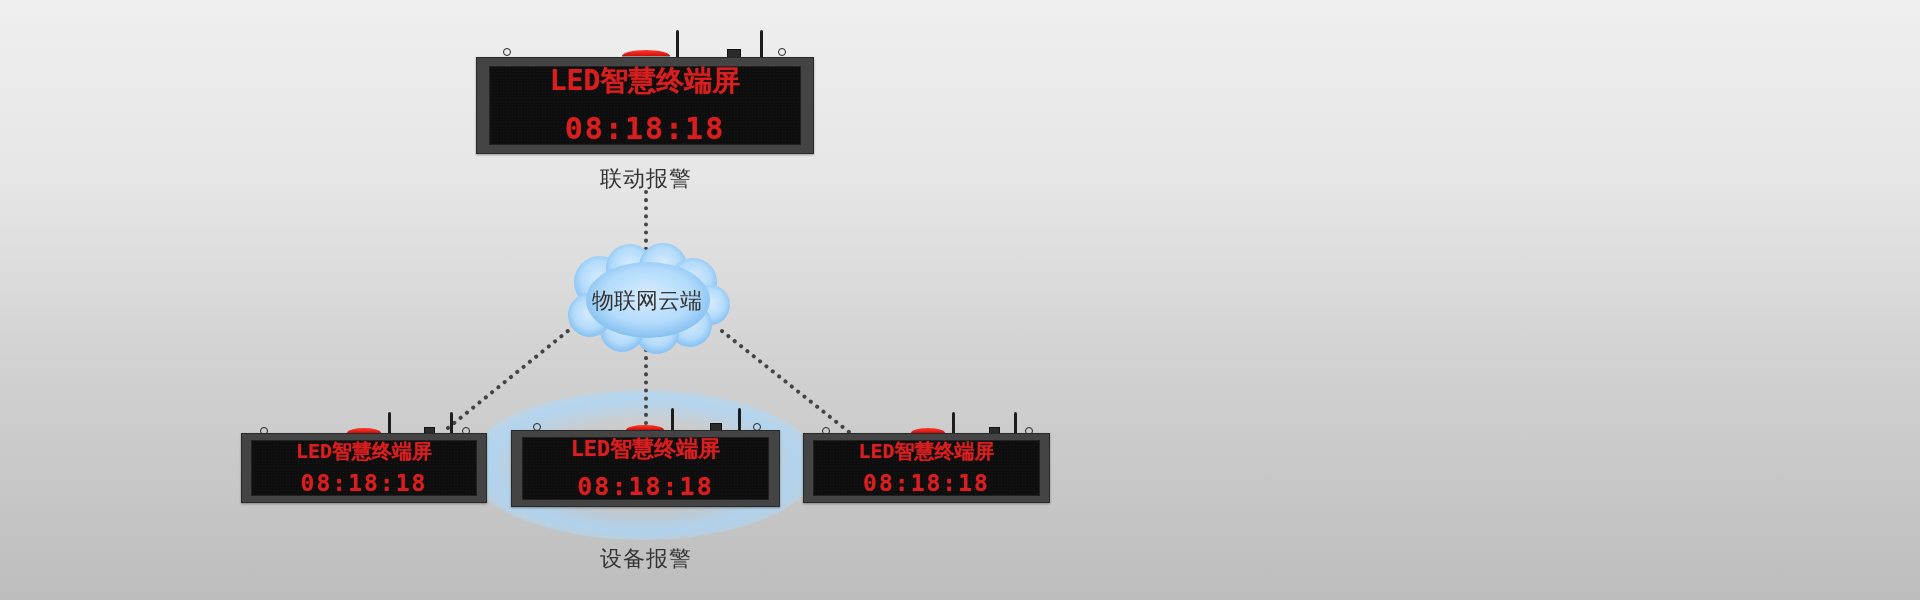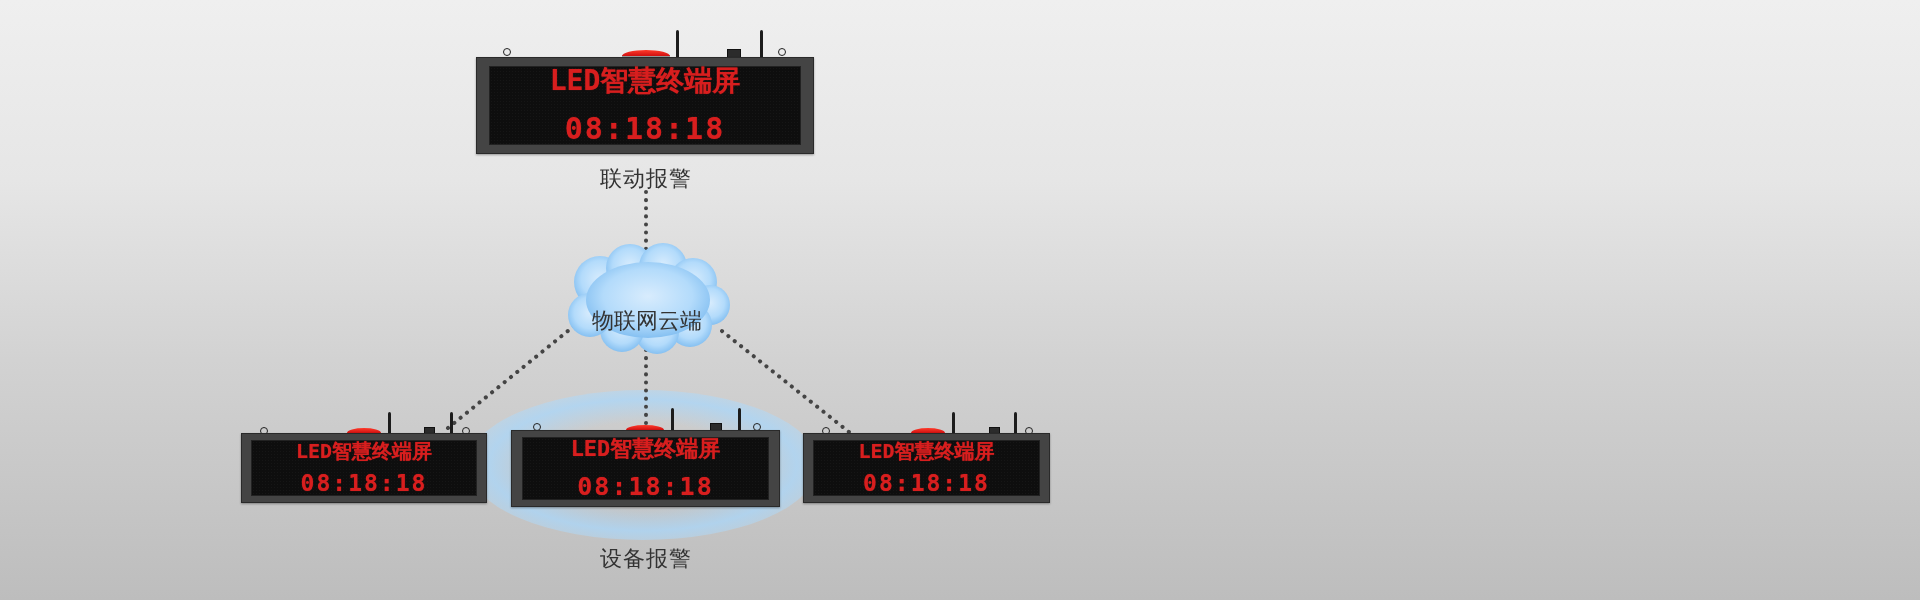--- a/index.html
+++ b/index.html
@@ -83,21 +83,21 @@
     <circle cx="103" cy="27" r="24"></circle>
     <circle cx="133" cy="42" r="24"></circle>
     <circle cx="150" cy="65" r="20"></circle>
     <circle cx="130" cy="85" r="22"></circle>
     <circle cx="97" cy="92" r="22"></circle>
     <circle cx="62" cy="90" r="22"></circle>
     <circle cx="30" cy="75" r="22"></circle>
     <ellipse cx="88" cy="60" rx="62" ry="38"></ellipse>
   </g>
 </svg>
-<div class="cloud-text" style="left:567px; top:286px;margin-top:20px;">物联网云端</div>
+<div class="cloud-text" style="left:567px; top:286px;">物联网云端</div>
 
 <div class="label" style="left:546px; top:164px;">联动报警</div>
 
 <div class="label" style="left:546px; top:544px;">设备报警</div>
 
 <div class="device" style="left:476px; top:28px; width:338px; height:126px;">
   <div class="hook" style="left:27px; top:20px;"></div>
   <div class="hook" style="left:302px; top:20px;"></div>
   <div class="alarm-base" style="left:146px; top:27px; width:48px; height:3px;"></div>
   <div class="alarm" style="left:146px; top:22px; width:48px; height:6px;"></div>

